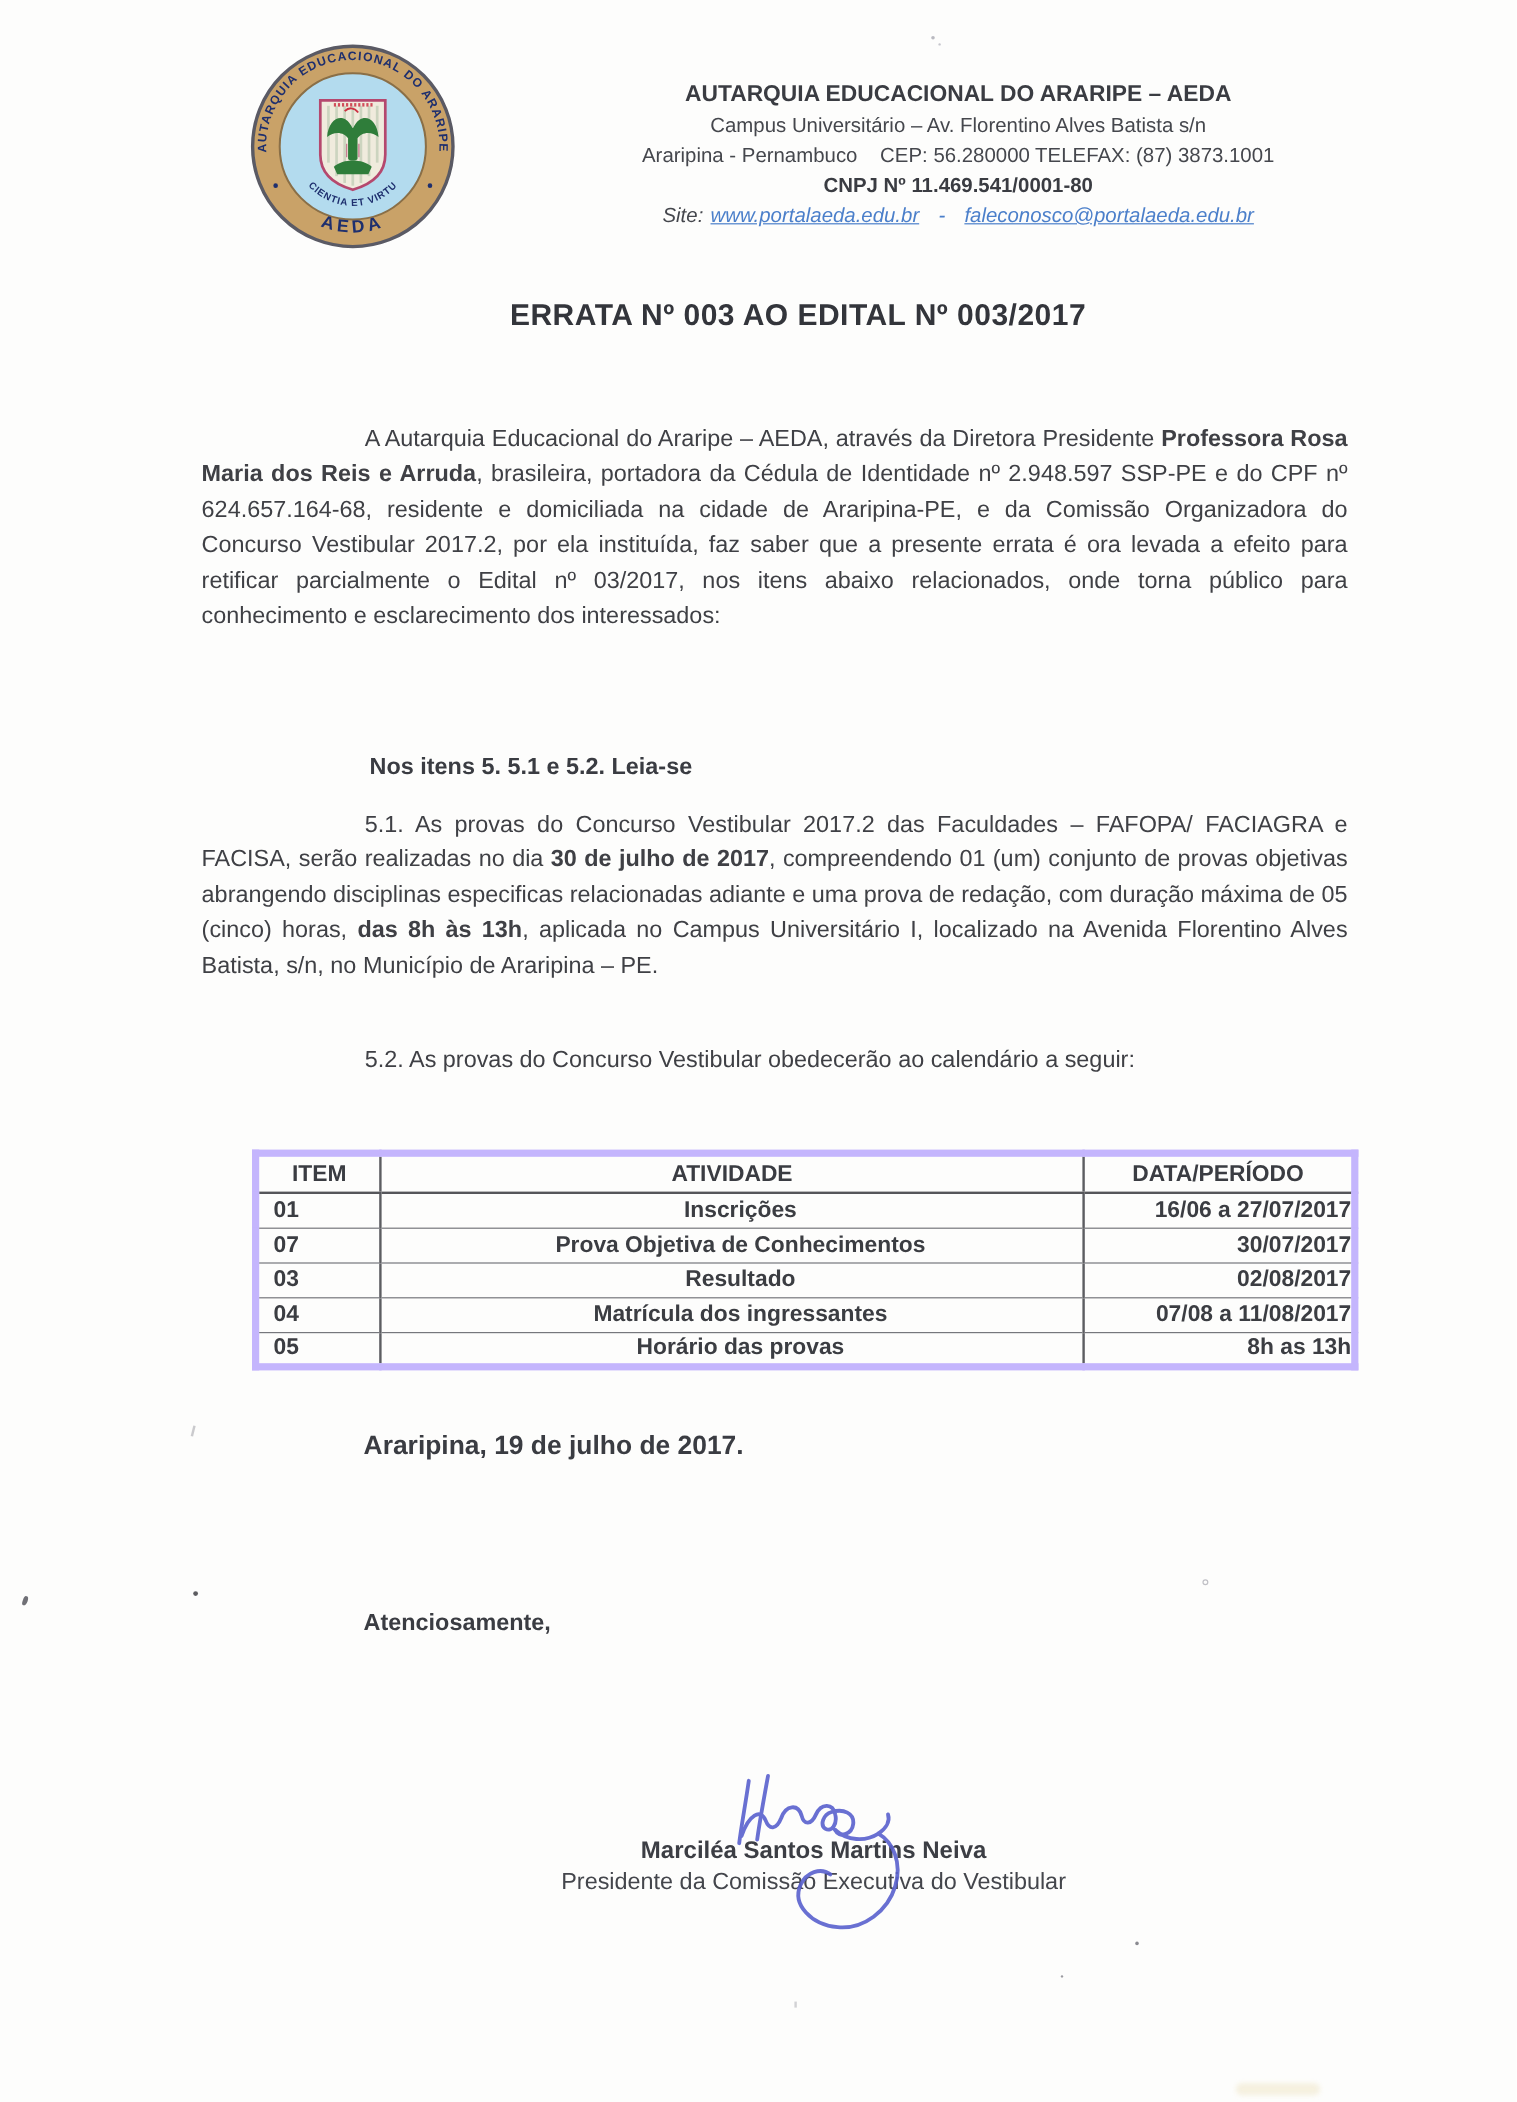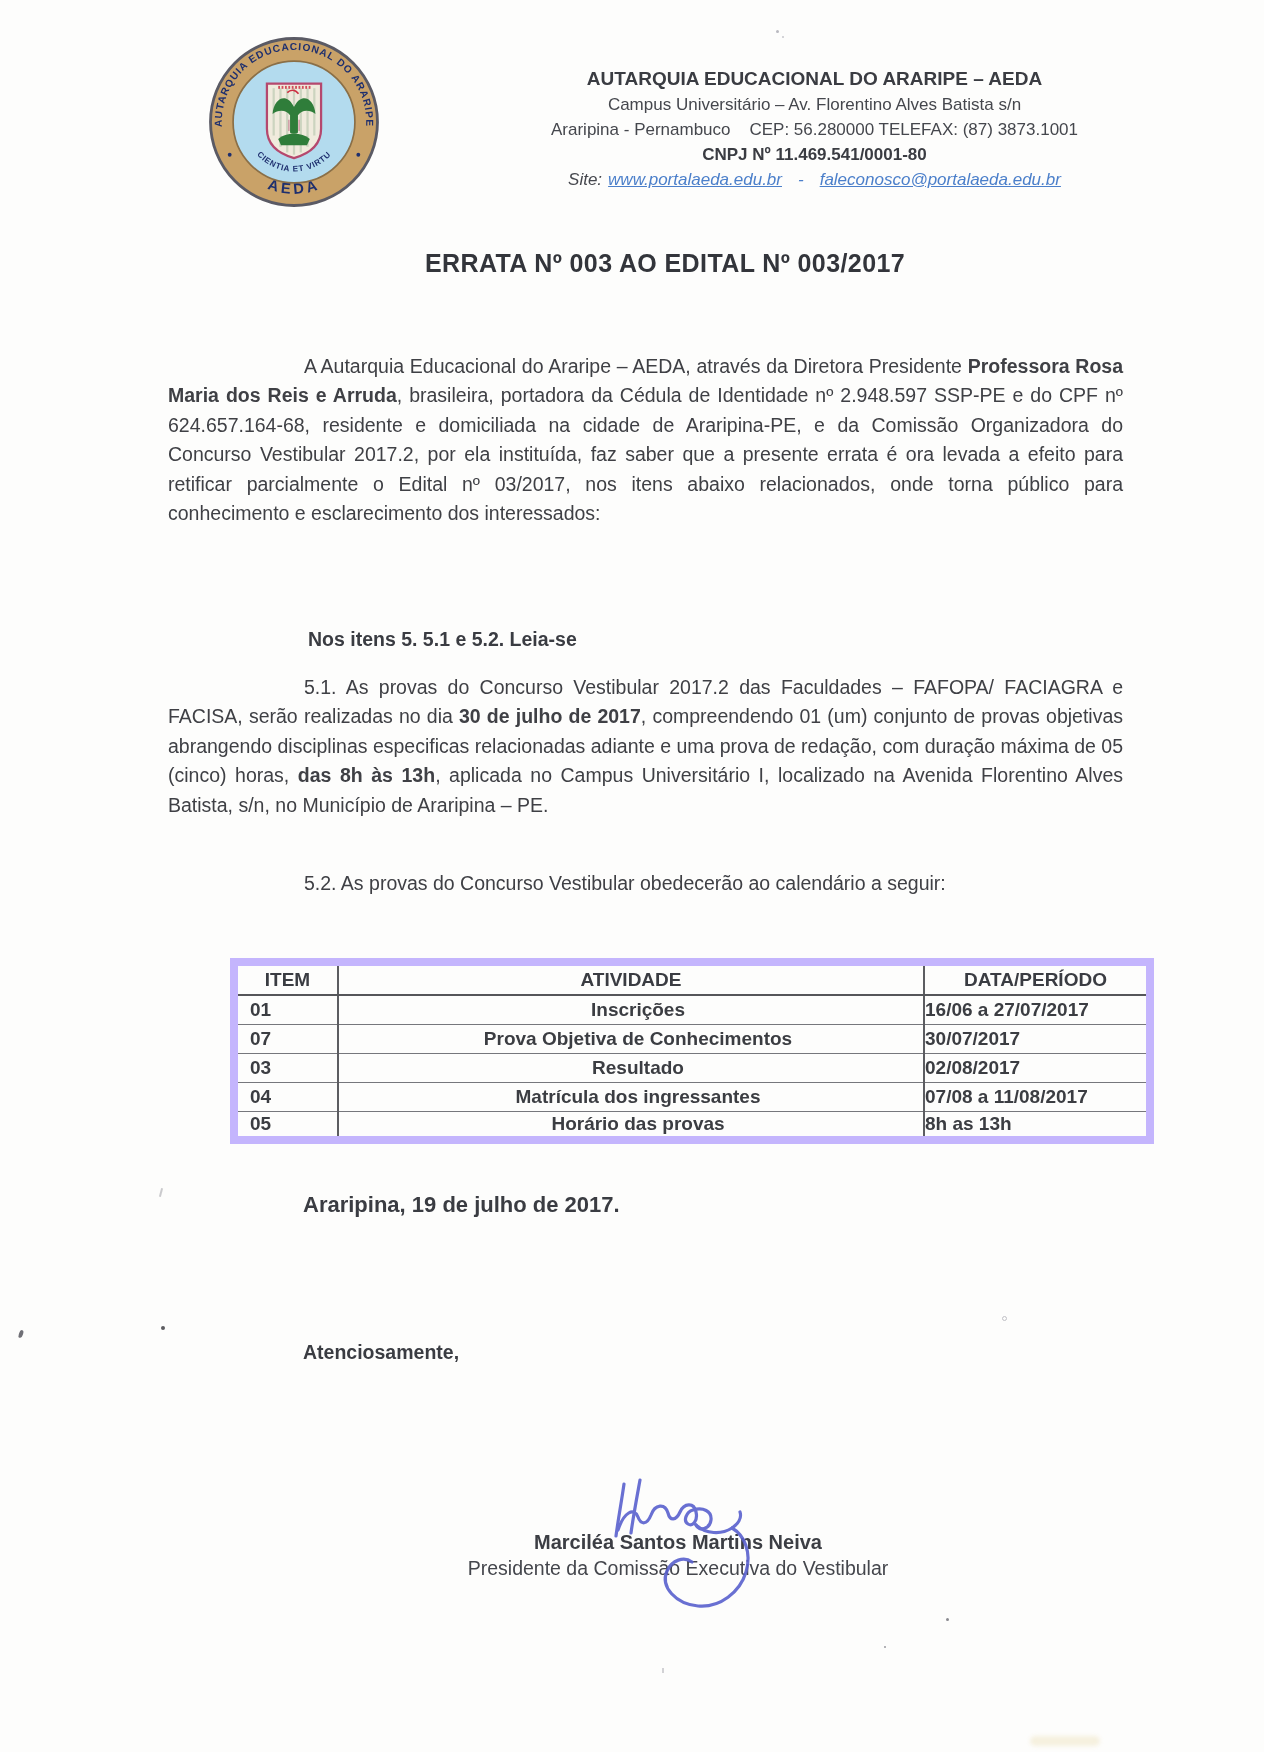--- a/index.html
+++ b/index.html
@@ -5,21 +5,21 @@
   * { margin:0; padding:0; box-sizing:border-box; }
   html,body { width:1264px; background:#ffffff; }
   body { font-family:"Liberation Sans", sans-serif; }
   .page {
     position:relative; width:1264px; height:1752px;
     background:#fdfdfc; overflow:hidden; color:#3f4045;
   }
 
   
   .logo { position:absolute; left:206px; top:34px; width:176px; height:176px; }
-  .head-text { position:absolute; left:527px; top:66px; width:575px; text-align:center; }
+  .head-text { position:absolute; left:511px; top:66px; width:575px; text-align:center; }
   .org-name { font-size:19px; font-weight:bold; color:#3a3c42; line-height:26px; }
   .addr { font-size:17px; color:#45474d; line-height:25px; }
   .cnpj { font-size:17px; font-weight:bold; color:#3a3c42; line-height:25px; }
   .site-line { font-size:17px; color:#45474d; line-height:26px;font-style:italic; }
   .site-label { margin-right:6px; }
   .link { color:#4b7fca; text-decoration:underline; text-decoration-color:#4b7fca; cursor:pointer; }
   .site-sep { margin:0 16px; color:#4b7fca; }
 
   
   .doc-title {
@@ -35,35 +35,34 @@
   }
   .p1 { top:352px; }
   .section-head { position:absolute; left:308px; top:628px; font-size:19.5px; font-weight:bold; color:#3a3c42; }
   .p51 { top:673px; }
   .p52 { top:869px; }
 
   
   .schedule {
     position:absolute; left:210px; top:958px; width:916px;
     border-collapse:collapse; table-layout:fixed;
-    border:8px solid #c4b5fd;
-    margin-left:20px;
+    border:6px solid #c4b5fd;
   }
   .schedule th {
     height:33px; font-size:19px; font-weight:bold; color:#3a3c42;
     text-align:center; border-left:2px solid #5c5d61; border-bottom:2px solid #55565a;
   }
   .schedule td {
     height:29px; font-size:19px; font-weight:bold; color:#3b3d42;
     border-left:2px solid #5c5d61; border-top:1.5px solid #76777c;
   }
   .schedule th:first-child, .schedule td:first-child { border-left:none; }
   .schedule .c0 { padding-left:12px; }
   .schedule .c1 { padding-left:14px;text-align:center; }
-  .schedule .c2 { text-align:left; }
+  .schedule .c2 { text-align:right; }
 
   
   .date-line { position:absolute; left:303px; top:1192px; font-size:22px; font-weight:bold; color:#3a3c42; }
   .closing   { position:absolute; left:303px; top:1341px; font-size:19.5px; font-weight:bold; color:#3a3c42; }
   .signer-name {
     position:absolute; left:46px; top:1531px; width:1264px; text-align:center;
     font-size:20px; font-weight:bold; color:#3c3e44; z-index:2;
   }
   .signer-role {
     position:absolute; left:46px; top:1557px; width:1264px; text-align:center;

